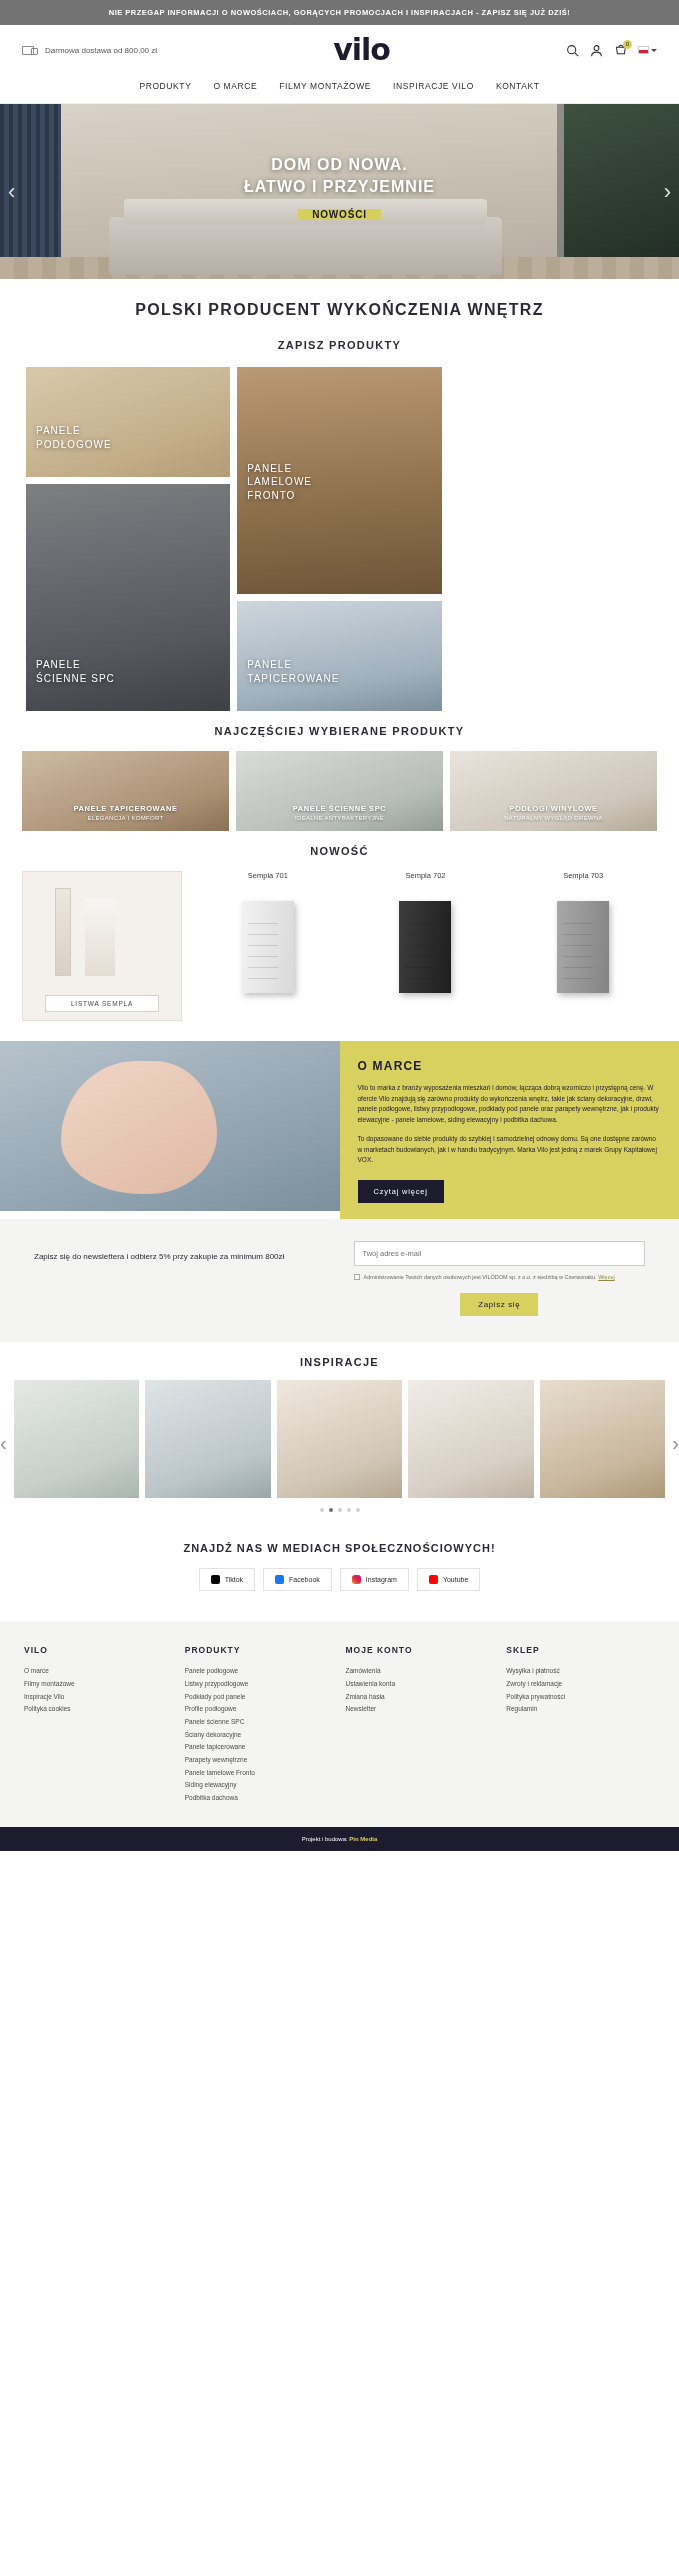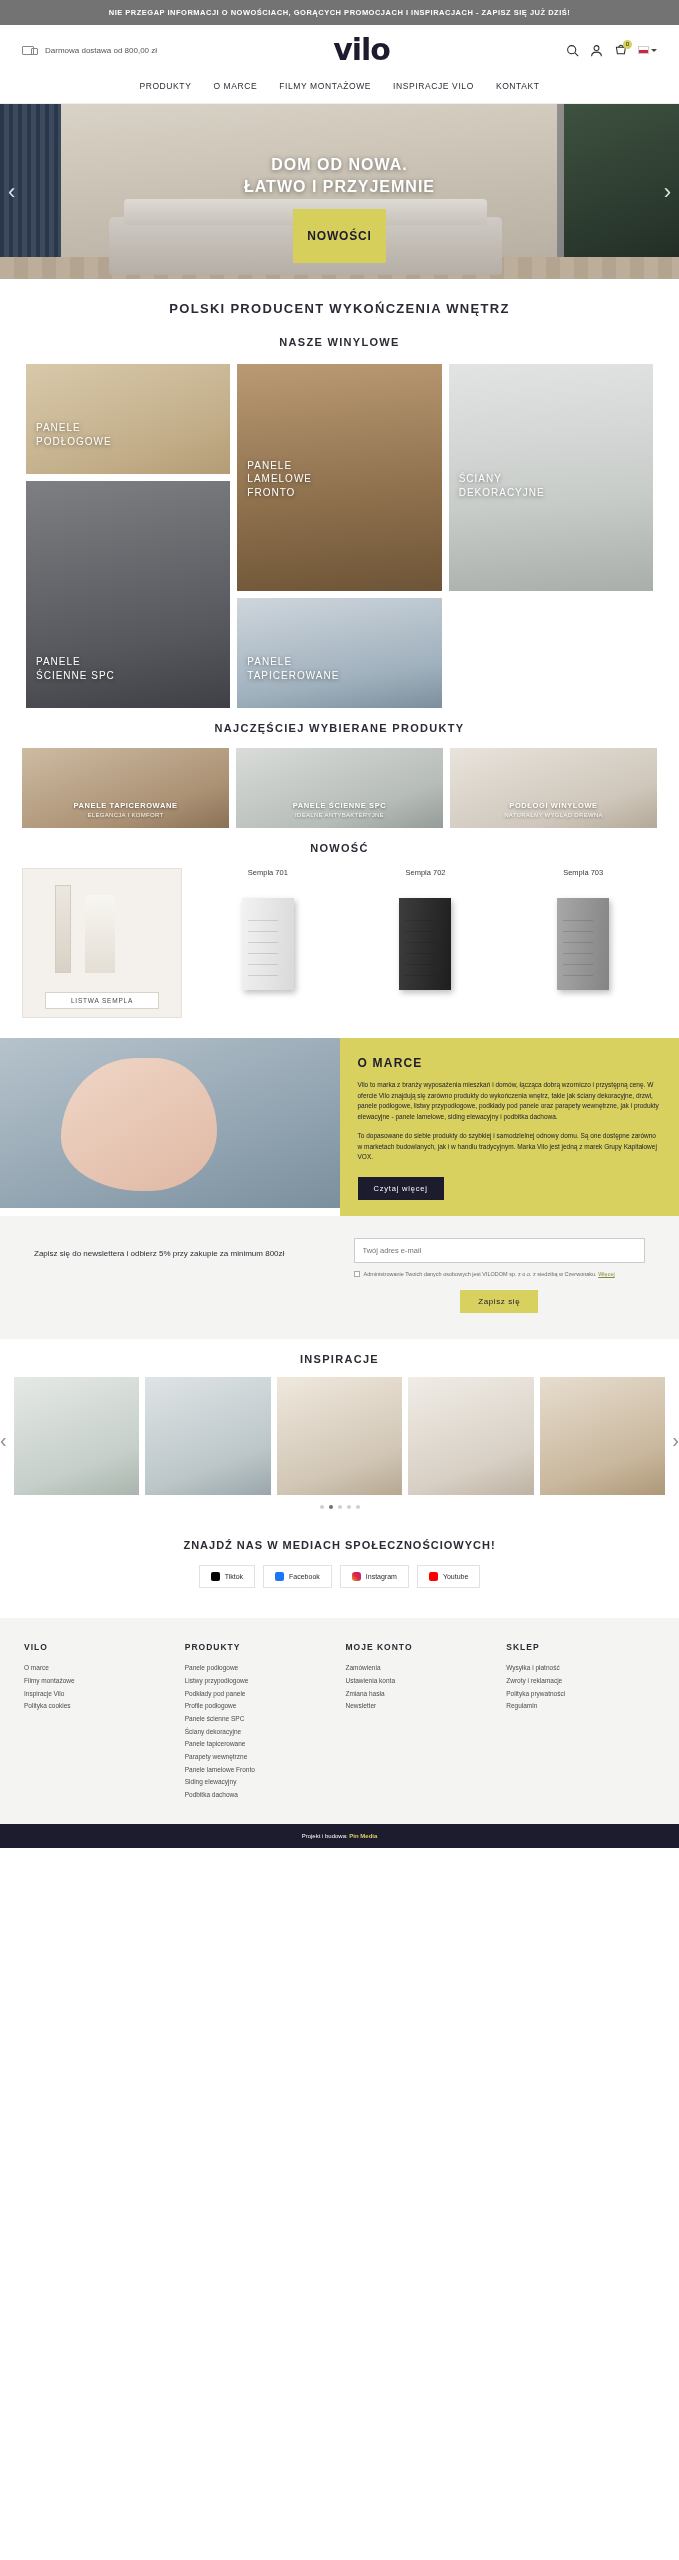--- a/index.html
+++ b/index.html
@@ -113,33 +113,33 @@
     position: absolute; left: 0; right: 0; top: 50px; text-align: center;
     color: #fff; z-index: 3;
   }
   .hero-overlay-text h1 {
     font-size: 16px; font-weight: bold; letter-spacing: 1px; line-height: 1.35;
     text-shadow: 0 1px 5px rgba(0,0,0,.45);
   }
   .hero-btn {
     display: inline-block; margin-top: 12px;
     background: #d6cf5c; color: #1d1b2e;
-    font-size: 12px; font-weight: bold; letter-spacing: .8px;
-    padding: 20px 14px; border: none; cursor: pointer;
+    font-size: 10px; font-weight: bold; letter-spacing: .8px;
+    padding: 0 14px; border: none; cursor: pointer;
   }
   .hero-arrow {
     position:absolute; top:50%; transform:translateY(-50%);
     font-size:22px; color:#fff; opacity:.85; z-index:4; cursor:pointer;
   }
   .hero-arrow.left { left: 8px; }
   .hero-arrow.right { right: 8px; }
 
   
   .sec-title {
-    text-align: center; font-size: 13px; letter-spacing: 1.3px;
+    text-align: center; font-size: 16px; letter-spacing: 1.3px;
     font-weight: bold; color: #2b2b35;
     padding: 22px 10px 6px;
   }
   .sec-title.sub { font-size: 11px; padding-top: 14px; }
 
   
   .mosaic {
     display: grid; grid-template-columns: 1fr 1fr 1fr;
     gap: 7px; padding: 10px 26px 0;
     grid-auto-rows: 110px;
@@ -371,34 +371,30 @@
       <span>ŁATWO I PRZYJEMNIE</span>
     </h1>
     <button class="hero-btn">NOWOŚCI</button>
   </div>
   <span class="hero-arrow left">‹</span>
   <span class="hero-arrow right">›</span>
 </div>
 
 <div class="sec-title">POLSKI PRODUCENT WYKOŃCZENIA WNĘTRZ</div>
 
-<div class="sec-title sub">NASZE WINYLOWE</div>
+<div class="sec-title sub">ZAPISZ PRODUKTY</div>
 <div class="mosaic">
   <div class="tile c1">
     <div class="caption" style="white-space:pre-line">PANELE
 PODŁOGOWE</div>
   </div>
   <div class="tile c2">
     <div class="caption" style="white-space:pre-line">PANELE
 LAMELOWE
 FRONTO</div>
-  </div>
-  <div class="tile c3">
-    <div class="caption" style="white-space:pre-line">ŚCIANY
-DEKORACYJNE</div>
   </div>
   <div class="tile c4">
     <div class="caption" style="white-space:pre-line">PANELE
 ŚCIENNE SPC</div>
   </div>
   <div class="tile c5">
     <div class="caption" style="white-space:pre-line">PANELE
 TAPICEROWANE</div>
   </div>
 </div>

